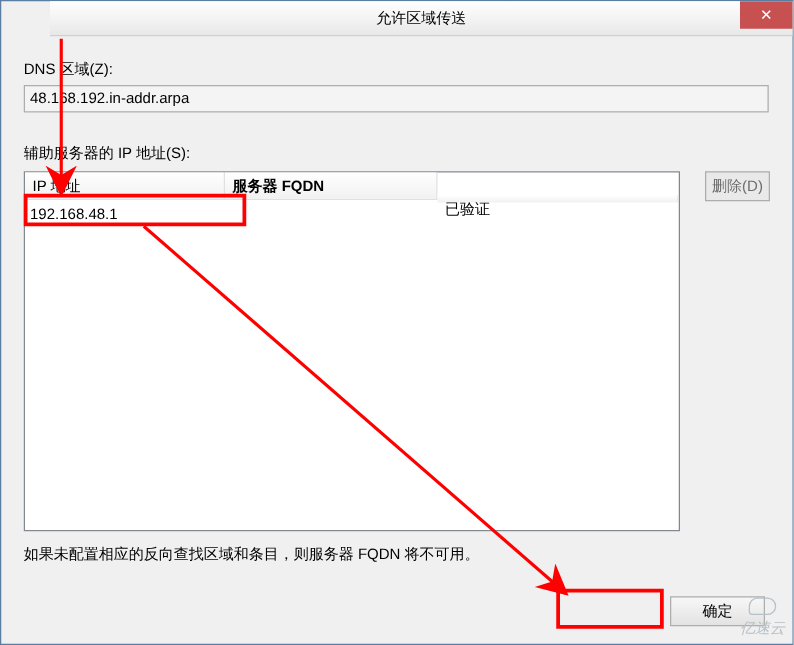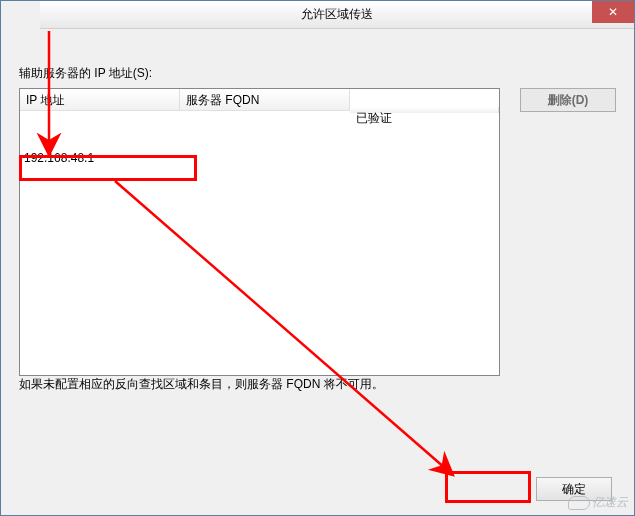--- a/index.html
+++ b/index.html
@@ -9,49 +9,51 @@
   .titlebar .title-text { font-size: 12px; color: #000; }
   .close-btn { position: absolute; right: 0; top: 0; width: 42px; height: 22px; background: #c75050; color: #fff; display:flex; align-items:center; justify-content:center; font-size: 14px; font-family: Arial;}
   .content { padding: 12px 18px 12px 18px; }
   .label { margin: 6px 0 4px 0; color:#000; }
   .zone-box { width: 596px; height: 22px; border: 1px solid #adadad; background: #f4f4f4; padding: 2px 4px; color:#000; }
   .sec-label { margin-top: 24px; margin-bottom: 6px; }
   .main-row { display:flex; }
   .table-wrap { width: 580px; border: 1px solid #828790; background:#fff; height: 288px; }
   .thead { display:flex; height:22px; border-bottom:1px solid #e0e0e0; }
   .th { border-right:1px solid #e0e0e0; background: linear-gradient(#ffffff,#f1f1f1); padding:3px 6px; color:#000; }
-  .th1 { width: 160px; } .th2 { width: 170px; } .th3 { flex:1;margin-top:18px; }
+  .th1 { width: 160px; } .th2 { width: 170px; font-weight: bold; } .th3 { flex:1;margin-top:18px; }
   .trow { display:flex; height:22px; position:relative;}
-  .td1 { width:160px; padding:2px 4px;margin-top:36px; }
+  .td1 { width:160px; padding:2px 4px; }
   .ip-input { width:100%; height:18px; border:none; outline:none; font-size:12px; padding:0; }
   .side-btns { margin-left: 20px; display:flex; flex-direction:column; gap:8px; }
-  .side-btn { width: 96px; height: 24px; border:1px solid #adadad; background:#e9e9e9; color:#6d6d6d; display:flex; align-items:center; justify-content:center;font-weight:bold; }
-  .note { margin-top: 0; color:#000; }
+  .side-btn { width: 52px; height: 24px; border:1px solid #adadad; background:#e9e9e9; color:#6d6d6d; display:flex; align-items:center; justify-content:center; }
+  .note { margin-top: 10px; color:#000; }
   .footer-btns { position:absolute; right:22px; bottom:14px; display:flex; gap:14px; }
   .btn { width: 76px; height:24px; border:1px solid #adadad; background:linear-gradient(#f7f7f7,#e3e3e3); display:flex; align-items:center; justify-content:center; color:#000;}
   
   .red-box { position:absolute; border:3px solid #ff0000; pointer-events:none; }
   .arrow-svg { position:absolute; left:0; top:0; pointer-events:none; }
-  .watermark { position:absolute; right:6px; bottom:4px; font-size:14px; color:#b7c0c7; font-style:italic; font-family: "Arial"; display:flex; align-items:center; gap:2px;}
+  .watermark { position:absolute; right:6px; bottom:4px; font-size:14px; color:#b7c0c7; font-style:italic; font-family: "Arial"; display:flex; align-items:center; gap:2px;flex-direction:column;}
   .wm-cloud { width:22px; height:14px; border:1.5px solid #b7c0c7; border-radius:10px 10px 10px 4px; position:relative;}
 </style>
 </head>
 <body>
 
 <div class="window">
 
   <div class="titlebar">
     <span class="title-text">允许区域传送</span>
     <div class="close-btn">
       <span>✕</span>
     </div>
   </div>
 
   <div class="content">
 
+    <div class="label">DNS 区域(Z):</div>
+    <div class="zone-box">48.168.192.in-addr.arpa</div>
 
     <div class="label sec-label">辅助服务器的 IP 地址(S):</div>
 
     <div class="main-row">
       <div class="table-wrap">
         <div class="thead">
           <div class="th th1">IP 地址</div>
           <div class="th th2">服务器 FQDN</div>
           <div class="th th3">已验证</div>
         </div>

